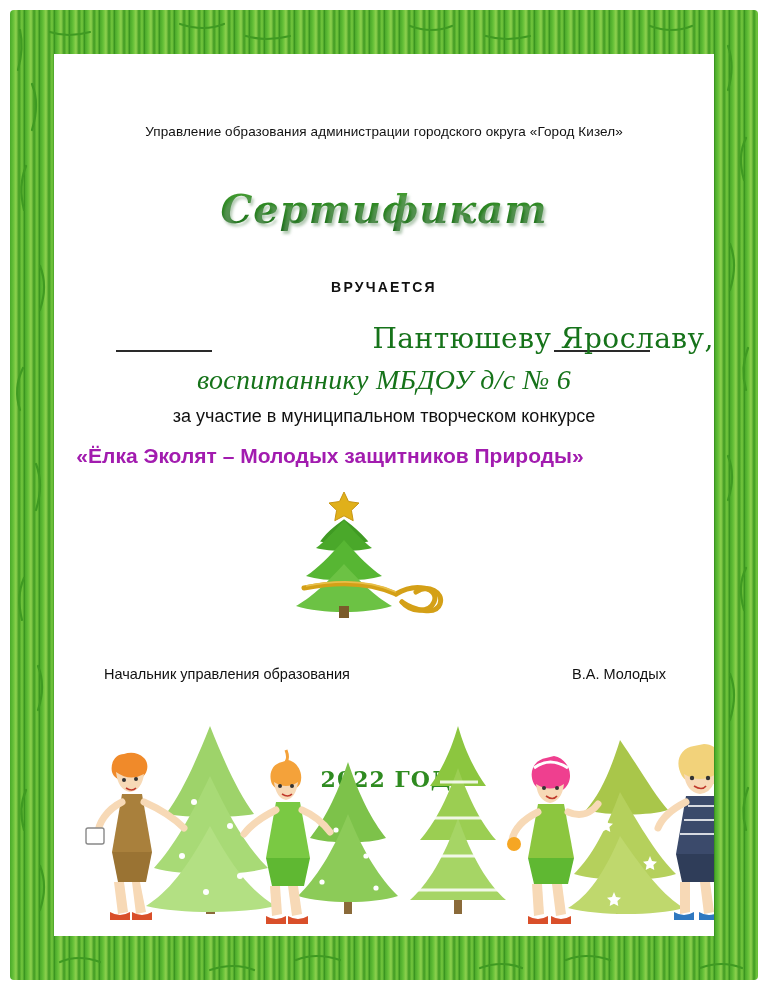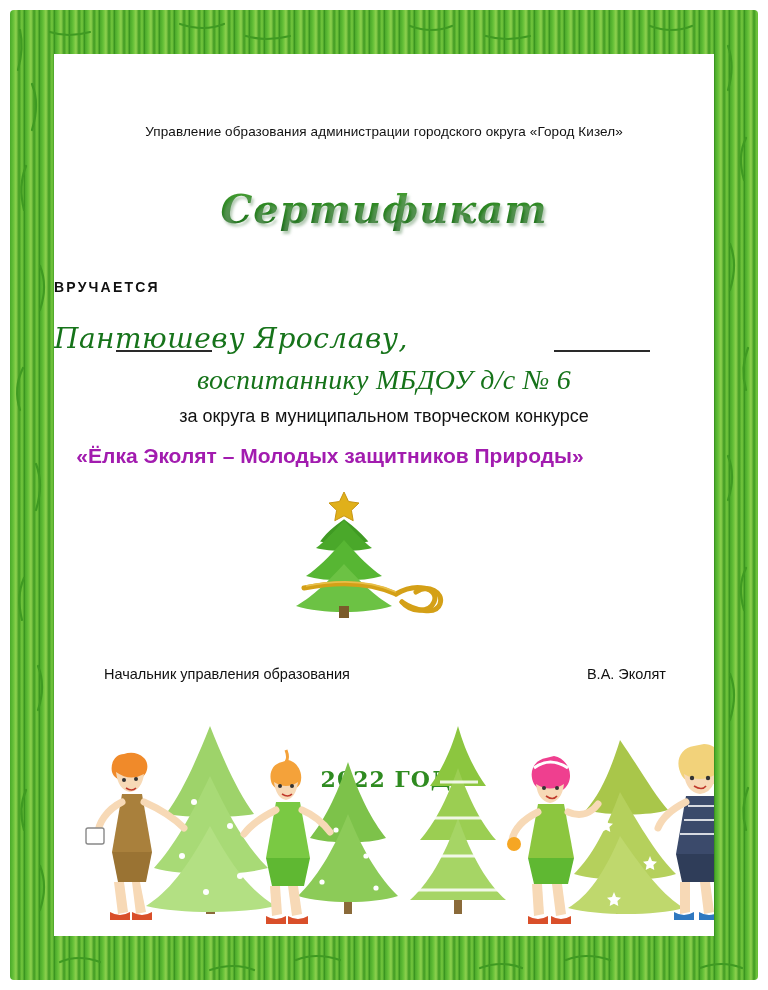--- a/index.html
+++ b/index.html
@@ -88,36 +88,35 @@
     color: transparent;
     text-shadow: 2px 3px 3px rgba(120,160,120,0.55);
     letter-spacing: 1px;
   }
 
   .awarded-to {
     position: absolute;
     left: 0;
     top: 225px;
     width: 660px;
-    text-align: left;
+    text-align: center;
     font-size: 14px;
     font-weight: bold;
     letter-spacing: 2.2px;
     color: #111;
   }
 
   
   .recipient-1 {
     position: absolute;
     left: 0;
     top: 268px;
     width: 660px;
-    text-align: left;
+    text-align: right;
     font-family: "DejaVu Serif", serif;
-    font-style: italic;
     font-size: 28px;
     color: #16731a;
     letter-spacing: 0.5px;
   }
   .rule {
     position: absolute;
     height: 1.5px;
     background: #2a2a2a;
     top: 296px;
   }
@@ -253,21 +252,21 @@
 
     <div class="title">Сертификат</div>
 
     <div class="awarded-to">ВРУЧАЕТСЯ</div>
 
     <div class="rule left"></div>
     <div class="rule right"></div>
     <div class="recipient-1">Пантюшеву Ярославу,</div>
     <div class="recipient-2">воспитаннику МБДОУ д/с № 6</div>
 
-    <div class="for-line">за округа в муниципальном творческом конкурсе</div>
+    <div class="for-line">за участие в муниципальном творческом конкурсе</div>
 
     <div class="contest">«Ёлка Эколят – Молодых защитников Природы»</div>
 
     <svg class="center-art" viewBox="0 0 280 160">
 
       <path d="M100 8 l4.5 9.5 10.5 1.5 -7.6 7.3 1.8 10.4 -9.2 -4.9 -9.2 4.9 1.8 -10.4 -7.6 -7.3 10.5 -1.5 z" fill="#e0b01a" stroke="#c79512" stroke-width="1"></path>
 
       <g fill="none" stroke="#3f9a23" stroke-width="4.5" stroke-linecap="round">
         <path d="M100 38 q-14 10 -20 18 q18 4 40 0 q-8 -9 -20 -18z"></path>
       </g>
@@ -283,21 +282,21 @@
         <path d="M60 104 C100 96 130 100 152 110"></path>
         <path d="M152 110 C172 98 196 104 190 118 C185 130 166 128 158 118"></path>
         <path d="M158 118 C170 126 192 132 196 120 C200 108 184 100 172 108"></path>
       </g>
       <g fill="none" stroke="#e8bf49" stroke-width="1.6">
         <path d="M62 102 C102 94 130 98 152 108"></path>
       </g>
     </svg>
 
     <div class="sign-left">Начальник управления образования</div>
-    <div class="sign-right">В.А. Эколят</div>
+    <div class="sign-right">В.А. Молодых</div>
 
     <div class="year">2022 ГОД</div>
 
     <svg class="bottom-scene" viewBox="0 0 660 230">
 
       <g>
         <rect x="152" y="188" width="9" height="20" fill="#8a6a3a"></rect>
         <path d="M156 20 C140 60 128 86 112 108 C132 112 182 112 200 108 C184 86 172 60 156 20z" fill="#9ed36a"></path>
         <path d="M156 70 C136 112 120 140 100 162 C128 170 186 170 214 162 C192 140 176 112 156 70z" fill="#a8da76"></path>
         <path d="M156 120 C132 164 114 186 92 200 C126 208 190 208 222 200 C198 186 180 164 156 120z" fill="#b3e083"></path>

